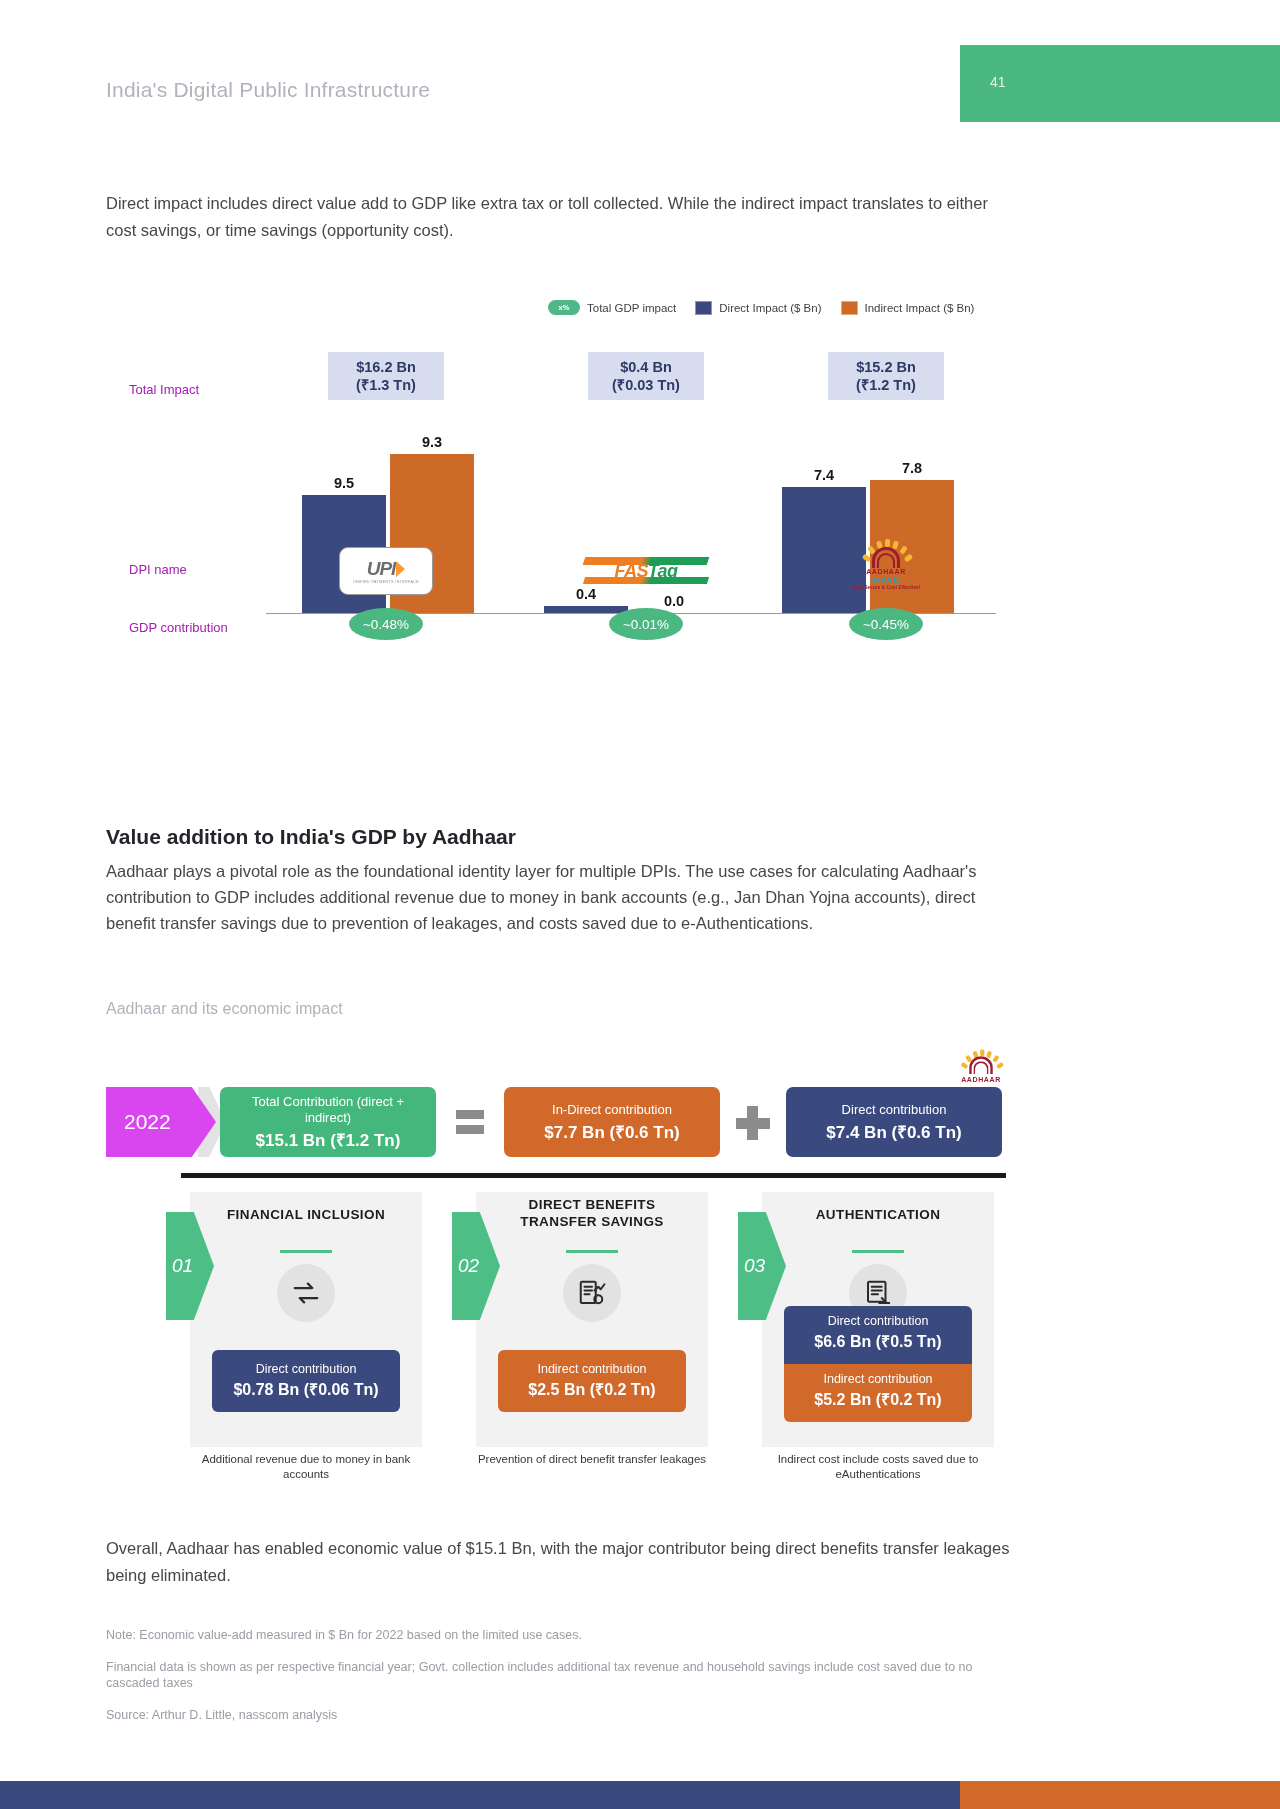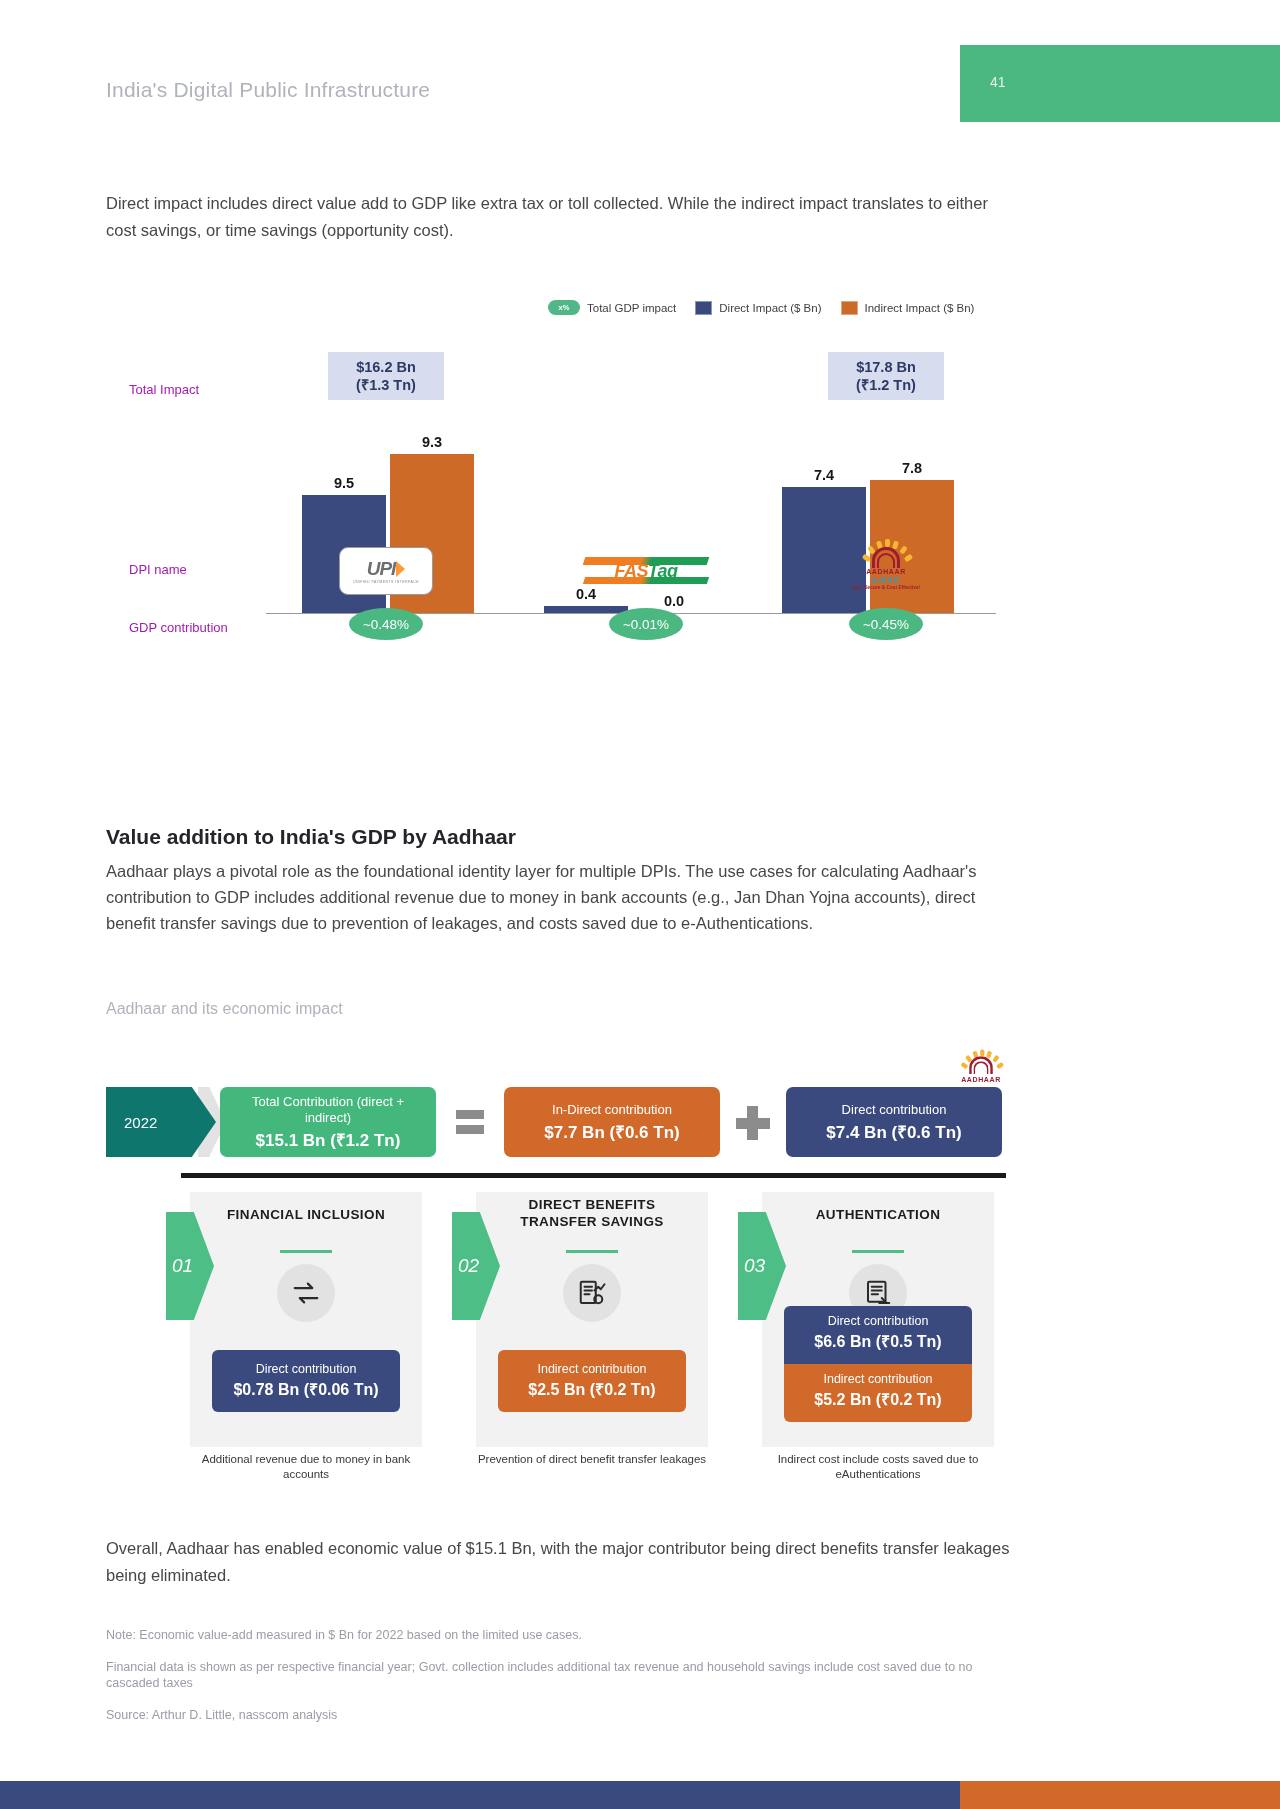--- a/index.html
+++ b/index.html
@@ -189,21 +189,21 @@
   
   .diagram { position:absolute; left:106px; top:1040px; width:1020px; height:480px; }
 
   .aad-badge {
     position:absolute; left:845px; top:10px; width:60px; height:42px;
     display:flex; flex-direction:column; align-items:center;
   }
 
   .year-chip {
     position:absolute; left:0; top:47px; width:110px; height:70px;
-    background:#0f766e; color:#fff; font-size:15px;
+    background:#d946ef; color:#fff; font-size:21px;
     display:flex; align-items:center; padding-left:18px;
     clip-path:polygon(0 0, 78% 0, 100% 50%, 78% 100%, 0 100%);
   }
   .year-chip-shadow {
     position:absolute; left:92px; top:47px; width:28px; height:70px;
     background:#e3e3e3;
     clip-path:polygon(0 0, 40% 0, 100% 50%, 40% 100%, 0 100%);
   }
 
   .flow-box {
@@ -321,23 +321,29 @@
   <div class="row-label lbl-total">Total Impact</div>
   <div class="row-label lbl-dpi">DPI name</div>
   <div class="row-label lbl-gdp">GDP contribution</div>
 
   <div class="col col-1">
     <div class="total-box">
       <span class="l1">$16.2 Bn</span>
       <span class="l2">(₹1.3 Tn)</span>
     </div>
   </div>
+  <div class="col col-2">
+    <div class="total-box">
+      <span class="l1">$0.4 Bn</span>
+      <span class="l2">(₹0.03 Tn)</span>
+    </div>
+  </div>
   <div class="col col-3">
     <div class="total-box">
-      <span class="l1">$17.8 Bn</span>
+      <span class="l1">$15.2 Bn</span>
       <span class="l2">(₹1.2 Tn)</span>
     </div>
   </div>
 
   <div class="plot">
     <div class="axis"></div>
 
     <div class="bargroup bg-1">
       <div class="bar direct" style="height: 117.3px; background: rgb(59, 74, 126);"></div>
       <div class="bar indirect" style="height: 158.1px; background: rgb(205, 106, 40);"></div>

